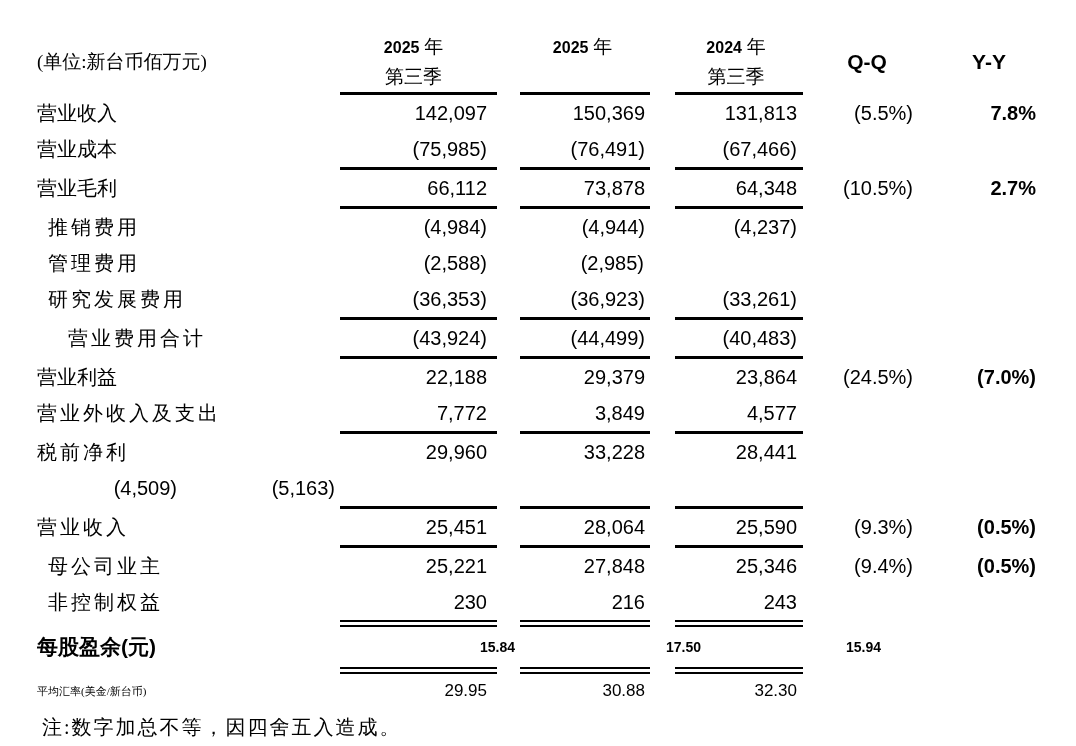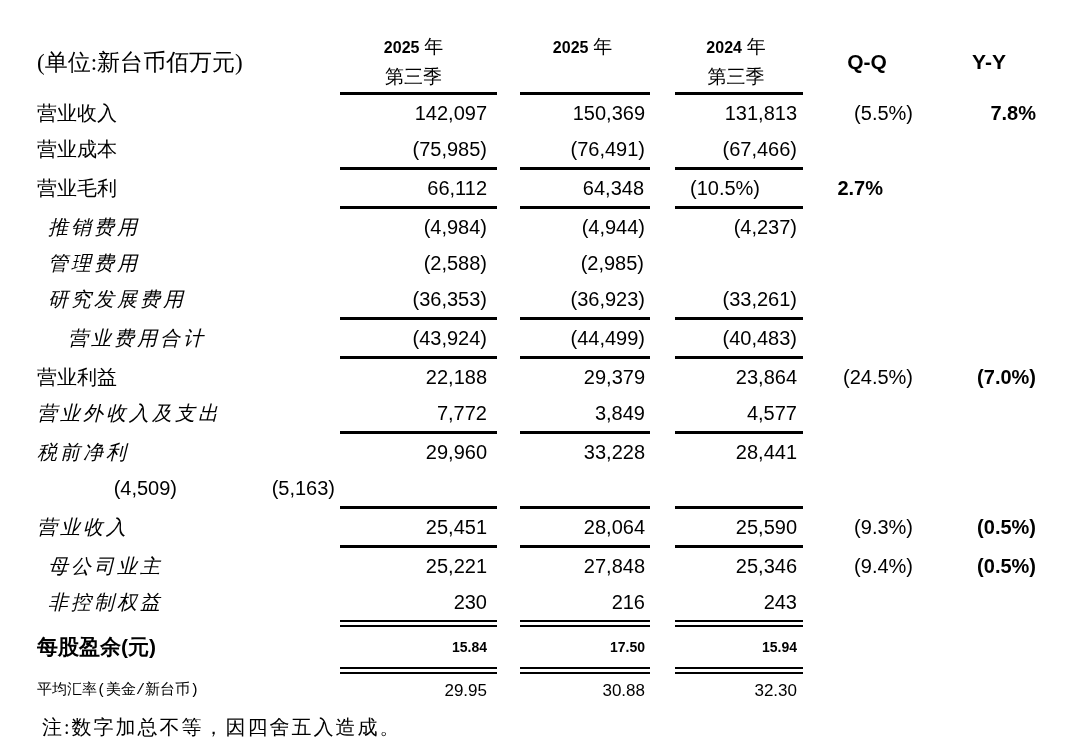--- a/index.html
+++ b/index.html
@@ -21,41 +21,41 @@
   .n3 { width:128px; margin-left:25px; padding-right:6px; }
   .nq { width:108px; margin-left:10px; padding-right:8px; }
   .ny { width:108px; margin-left:14px; padding-right:7px;font-weight:bold; }
   .num {
     text-align:right;
     font-family:"Liberation Sans","DejaVu Sans",sans-serif;
     font-size:20px;
   }
   
   .hdr-row { display:flex; padding-top:32px; height:92px; }
-  .unit { display:flex; align-items:center; font-size:23px; }
+  .unit { display:flex; align-items:center; font-size:19px; }
   .phdr { text-align:center; font-size:19px; }
   .phdr .hline { line-height:30px; height:30px; }
   .yr { font-family:"Liberation Sans","DejaVu Sans",sans-serif; font-weight:700; font-size:16px; }
   .era { font-size:19px; }
   .pct-h {
     display:flex; align-items:center; justify-content:center;
     font-family:"Liberation Sans","DejaVu Sans",sans-serif;
     font-weight:700; font-size:21px;
     padding-right:0; text-align:center;
   }
   
   .drow { display:flex; height:36px; line-height:36px; }
   .ind1 .label { padding-left:18px; }
   .ind2 .label { padding-left:38px; }
-  .ls .label { letter-spacing:3px;font-style:italic; }
-  .eps { height:40px; line-height:40px; }
+  .ls .label { letter-spacing:3px; }
+  .eps { height:40px; line-height:40px;gap:28px; }
   .eps .label { font-family:"Liberation Sans","DejaVu Sans",sans-serif; font-weight:700; font-size:21px; }
   .eps .num { font-weight:700; font-size:14px; }
   .fx { height:34px; line-height:34px; }
-  .fx .label { font-family:Liberation Mono, monospace; font-size:15px; }
+  .fx .label { font-family:Liberation Serif, serif; font-size:11px; }
   .fx .num { font-size:17px; }
   
   .rrow { display:flex; }
   .sp  { width:310px; }
   .seg1 { width:157px; }
   .gA  { width:23px; }
   .seg2 { width:130px; }
   .gB  { width:25px; }
   .seg3 { width:128px; }
   .single .seg1,.single .seg2,.single .seg3 { height:3px; background:#000000; }
@@ -123,20 +123,21 @@
       <span class="seg1"></span>
       <span class="gA"></span>
       <span class="seg2"></span>
       <span class="gB"></span>
       <span class="seg3"></span>
     </div>
 
   <div class="drow">
     <div class="cell label">营业毛利</div>
     <div class="cell num n1">66,112</div>
+    <div class="cell num n2">73,878</div>
     <div class="cell num n3">64,348</div>
     <div class="cell num nq">(10.5%)</div>
     <div class="cell num ny">2.7%</div>
   </div>
   <div class="rrow single">
       <span class="sp"></span>
       <span class="seg1"></span>
       <span class="gA"></span>
       <span class="seg2"></span>
       <span class="gB"></span>

